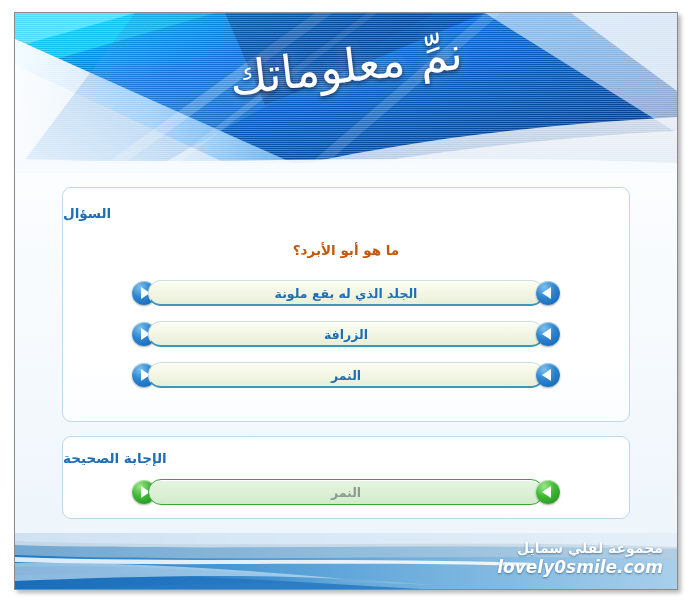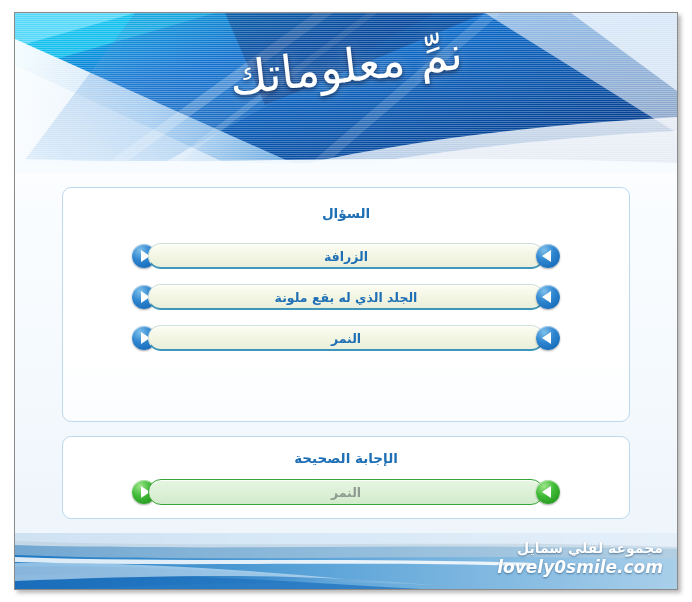--- a/index.html
+++ b/index.html
@@ -94,21 +94,21 @@
     background: #ffffff;
     border: 1px solid #bcd9ee;
     border-radius: 9px;
   }
   .panel-question { left: 47px; top: 14px; width: 568px; height: 235px;
      background: linear-gradient(to bottom, #ffffff 0%, #ffffff 70%, #fbfdff 100%); }
   .panel-answer   { left: 47px; top: 263px; width: 568px; height: 83px;
      background: #ffffff; }
 
   .panel-title {
-    text-align: center;
+    text-align: left;
     font-size: 13.5px;
     font-weight: bold;
     color: #1f6fb5;
     letter-spacing: 0.2px;
   }
   .panel-question .panel-title { margin-top: 17px; }
   .panel-answer   .panel-title { margin-top: 13px; }
 
   .question-text {
     text-align: center;
@@ -276,35 +276,36 @@
     <div class="scanlines"></div>
     <div class="logo">نمِّ معلوماتك</div>
   </div>
 
   <div class="body-area">
 
     <div class="watermark">lovely0smile.com</div>
 
     <div class="panel panel-question">
       <div class="panel-title">السؤال</div>
+      <div class="question-text">ما هو أبو الأبرد؟</div>
 
       <div class="options">
+
+        <div class="option-row">
+          <span class="knob left"></span>
+          <div class="pill">
+            <span class="pill-label">الجلد الذي له بقع ملونة</span>
+          </div>
+          <span class="knob right"></span>
+        </div>
 
         <div class="option-row">
           <span class="knob left"></span>
           <div class="pill">
             <span class="pill-label">الزرافة</span>
-          </div>
-          <span class="knob right"></span>
-        </div>
-
-        <div class="option-row">
-          <span class="knob left"></span>
-          <div class="pill">
-            <span class="pill-label">الجلد الذي له بقع ملونة</span>
           </div>
           <span class="knob right"></span>
         </div>
 
         <div class="option-row">
           <span class="knob left"></span>
           <div class="pill">
             <span class="pill-label">النمر</span>
           </div>
           <span class="knob right"></span>

